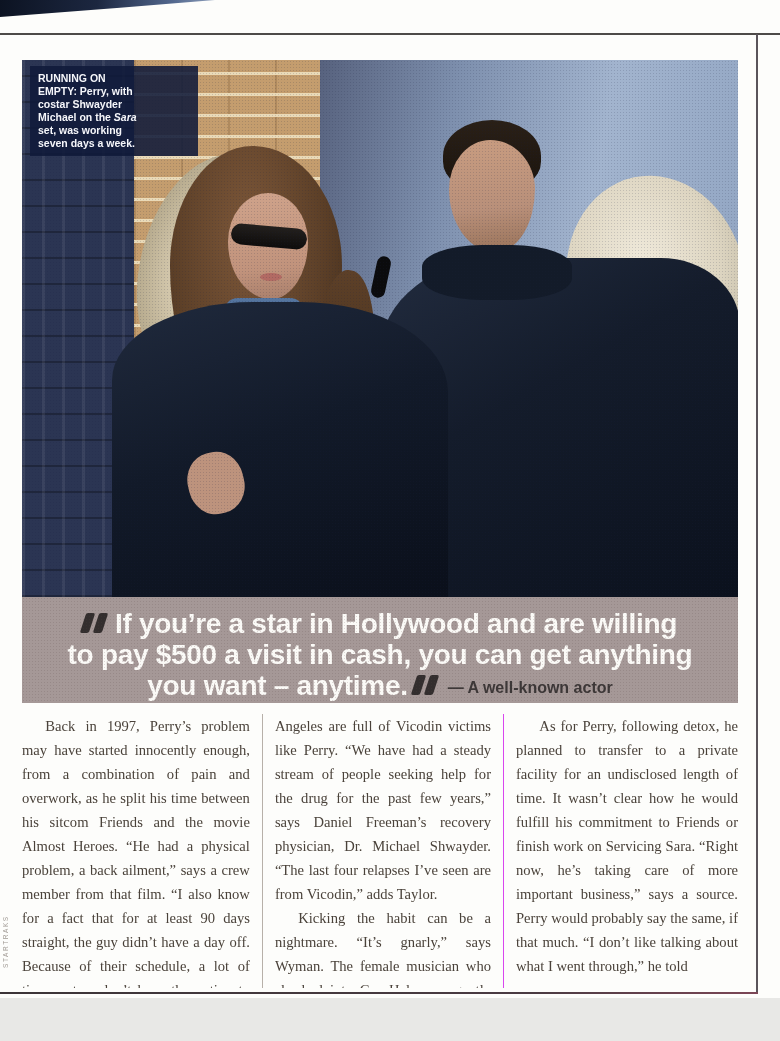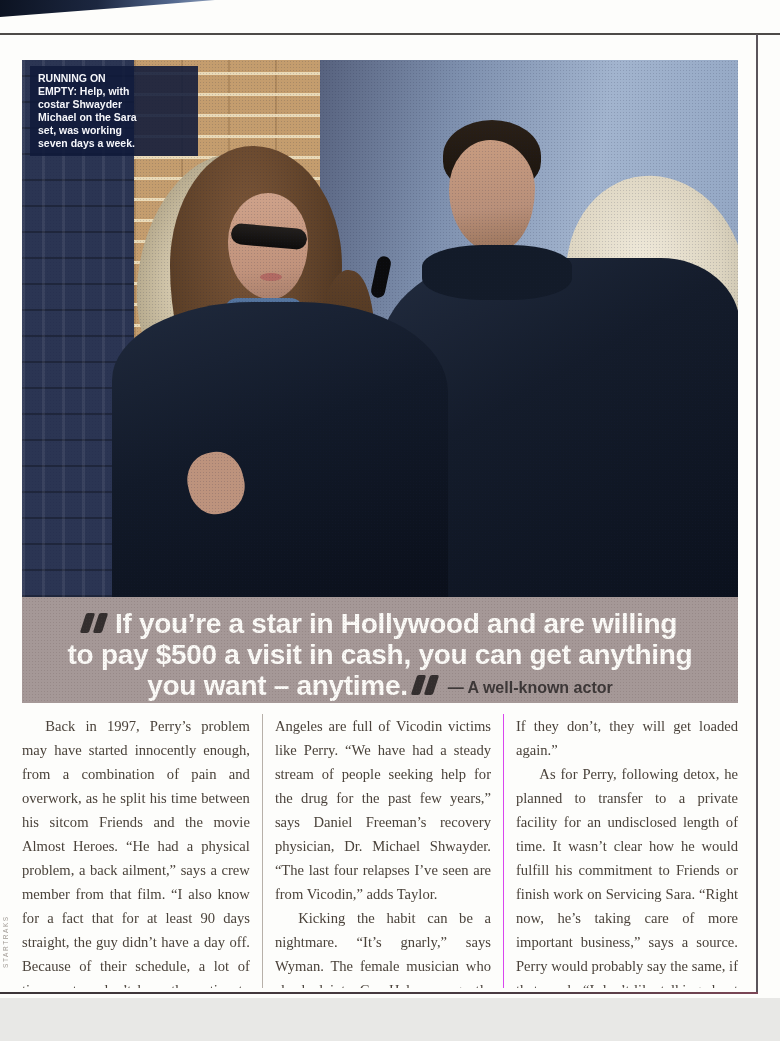--- a/index.html
+++ b/index.html
@@ -65,21 +65,21 @@
   .p-hair{left:421px;top:60px;width:98px;height:72px;background:linear-gradient(180deg,#2a2017,#1a130d);
     border-radius:50% 50% 42% 42%;}
   .p-face{left:427px;top:80px;width:86px;height:112px;
     background:linear-gradient(175deg,#c89c80 0%,#b9907a 60%,#987259 100%);
     border-radius:48% 52% 46% 54% / 44% 44% 56% 56%;}
   .p-collar{left:400px;top:185px;width:150px;height:55px;background:#131b29;border-radius:40%;}
 
   
   .caption{left:8px;top:6px;width:152px;padding:6px 8px;background:rgba(16,26,58,0.88);
     color:#f5f6fa;font-weight:bold;font-size:10.5px;line-height:13px;z-index:5;}
-  .caption .seg-i{}
+  .caption .seg-i{font-style:italic;}
 
   
   .vcredit{left:2px;top:882px;height:86px;writing-mode:vertical-rl;transform:rotate(180deg);
     font-size:6.5px;letter-spacing:1.6px;color:#a09a94;}
 
   
   .quote-band{left:22px;top:597px;width:716px;height:106px;background:#a59897;overflow:hidden;}
   .quote-band::after{content:"";position:absolute;inset:0;
     background-image:radial-gradient(rgba(90,70,70,0.18) 1px, transparent 1px);
     background-size:3px 3px;pointer-events:none;}
@@ -136,21 +136,21 @@
     <div class="abs h-face"></div>
     <div class="abs h-shades"></div>
     <div class="abs h-lips"></div>
     <div class="abs h-sweater"></div>
     <div class="abs h-coat"></div>
     <div class="abs h-hand"></div>
     <div class="abs h-mic"></div>
 
     <div class="abs caption">
         <div><span>RUNNING ON</span></div>
-        <div><span>EMPTY: Help, with</span></div>
+        <div><span>EMPTY: Perry, with</span></div>
         <div><span>costar Shwayder</span></div>
         <div><span>Michael on the </span><span class="seg-i">Sara</span></div>
         <div><span>set, was working</span></div>
         <div><span>seven days a week.</span></div>
       </div>
   </div>
 
   <div class="abs vcredit">STARTRAKS</div>
 
   <div class="abs quote-band">
@@ -170,21 +170,20 @@
   <div class="abs article">
     <div class="col col1">
       <p class="para indent"><span>Back in 1997, Perry’s problem may have started innocently enough, from a combination of pain and overwork, as he split his time between his sitcom </span><span class="seg-i">Friends</span><span> and the movie </span><span class="seg-i">Almost Heroes</span><span>. “He had a physical problem, a back ailment,” says a crew member from that film. “I also know for a fact that for at least 90 days straight, the guy didn’t have a day off. Because of their schedule, a lot of times actors don’t have the option to get their knee operated on and take several weeks off to recover. So they turn to pills to get through it, and then, guess what, they’re hooked.”</span></p>
 
     </div>
     <div class="col col2">
       <p class="para"><span>Angeles are full of Vicodin victims like Perry. “We have had a steady stream of people seeking help for the drug for the past few years,” says Daniel Freeman’s recovery physician, Dr. Michael Shwayder. “The last four relapses I’ve seen are from Vicodin,” adds Taylor.</span></p>
       <p class="para indent"><span>Kicking the habit can be a nightmare. “It’s gnarly,” says Wyman. The female musician who checked into Cry Help was gently brought down by medications, which were tapered off after three days. “For a good Vicodin habit like hers, you need 10 days of detox,” says Kjeldgaard. “Then they need to get into a rehab program.</span></p>
     </div>
     <div class="col col3">
-      <p class="para"><span>If they don’t, they will get loaded again.”</span></p>
       <p class="para indent"><span>As for Perry, following detox, he planned to transfer to a private facility for an undisclosed length of time. It wasn’t clear how he would fulfill his commitment to </span><span class="seg-i">Friends</span><span> or finish work on </span><span class="seg-i">Servicing Sara</span><span>. “Right now, he’s taking care of more important business,” says a source. Perry would probably say the same, if that much. “I don’t like talking about what I went through,” he told </span></p>
 
     </div>
   </div>
 
   <div class="abs footer">
     <span class="mag">Us WEEKLY</span><span class="pnum">43</span>
   </div>
 
 </div>

